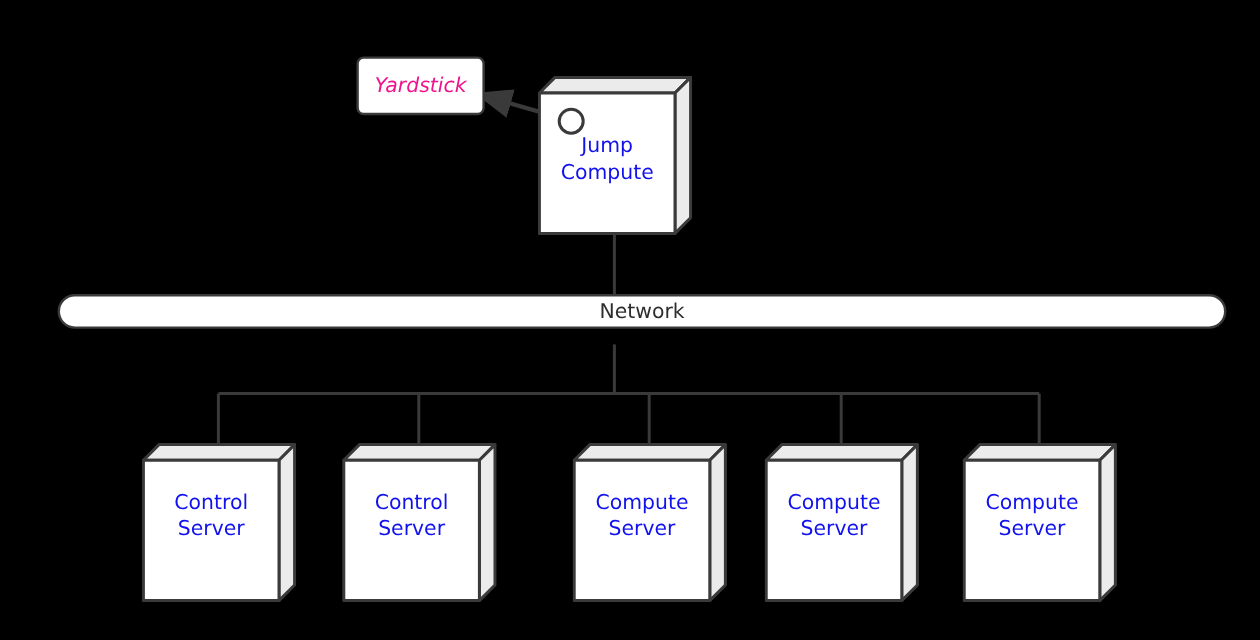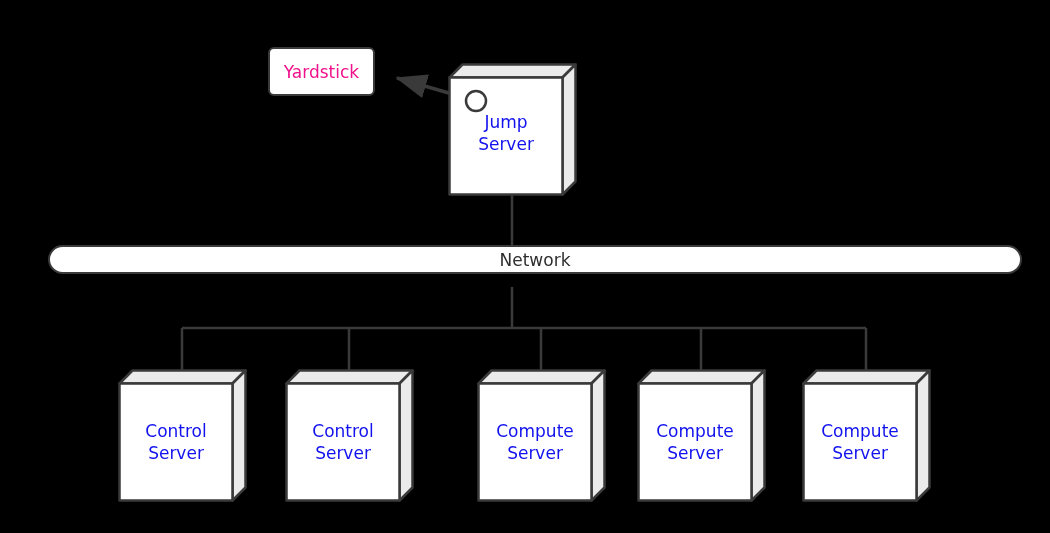--- a/index.html
+++ b/index.html
@@ -36,30 +36,31 @@
   }
   .arrow-line {
     stroke: var(--line-stroke);
     stroke-width: 3.5;
     fill: none;
   }
   #arrowhead polygon { fill: var(--line-stroke); }
 
   .yardstick-box {
     position: absolute;
-    left: 268px; top: 47px;
+    left: 297px; top: 47px;
     width: 107px; height: 49px;
     background: var(--node-fill);
     border: 2.5px solid var(--line-stroke);
     border-radius: 6px;
     display: flex;
     align-items: center;
     justify-content: center;
     color: var(--yardstick-text);
     font-size: 17px;
+    font-style: italic;
   }
 
   .network-pill {
     position: absolute;
     left: 48px; top: 245px;
     width: 974px; height: 29px;
     background: var(--node-fill);
     border: 2.5px solid var(--line-stroke);
     border-radius: 21.5px;
     display: flex;
@@ -85,21 +86,21 @@
 
   .jump-svg   { left: 448px; top: 63px; }
   .jump-label { left: 461px; top: 111px; }
 
   .srv-svg-1 { left: 118px; top: 369px; }
   .srv-svg-2 { left: 285px; top: 369px; }
   .srv-svg-3 { left: 477px; top: 369px; }
   .srv-svg-4 { left: 637px; top: 369px; }
   .srv-svg-5 { left: 802px; top: 369px; }
 
-  .srv-label   { top: 420px; text-align: center; }
+  .srv-label   { top: 408px; text-align: center; }
   .srv-label-1 { left: 131px; }
   .srv-label-2 { left: 298px; }
   .srv-label-3 { left: 490px; }
   .srv-label-4 { left: 650px; }
   .srv-label-5 { left: 815px; }
 </style>
 </head>
 <body>
 
 <div class="stage">
@@ -124,21 +125,21 @@
   <div class="yardstick-box">
     <span>Yardstick</span>
   </div>
 
   <svg class="cube-svg jump-svg" viewBox="0 0 129 133">
     <polygon class="cube-face" points="1.5,14.5 14.5,1.5 127.5,1.5 114.5,14.5"></polygon>
     <polygon class="cube-face" points="114.5,14.5 127.5,1.5 127.5,118.5 114.5,131.5"></polygon>
     <rect class="cube-front" x="1.5" y="14.5" width="113" height="117"></rect>
     <circle class="port-dot" cx="28" cy="38" r="10"></circle>
   </svg>
-  <div class="node-label jump-label">Jump Server</div>
+  <div class="node-label jump-label">Jump Compute</div>
 
   <div class="network-pill">
     <span>Network</span>
   </div>
 
   <svg class="cube-svg srv-svg-1" viewBox="0 0 129 133">
     <polygon class="cube-face" points="1.5,14.5 14.5,1.5 127.5,1.5 114.5,14.5"></polygon>
     <polygon class="cube-face" points="114.5,14.5 127.5,1.5 127.5,118.5 114.5,131.5"></polygon>
     <rect class="cube-front" x="1.5" y="14.5" width="113" height="117"></rect>
   </svg>

